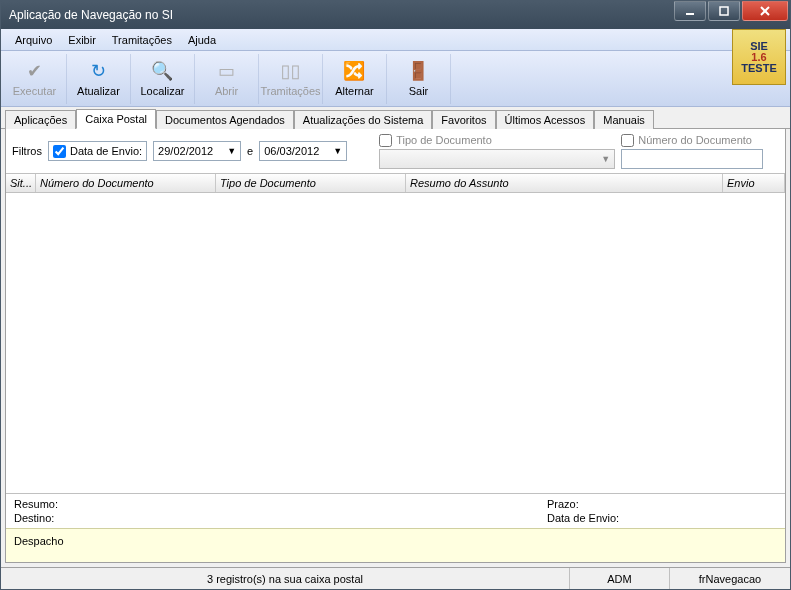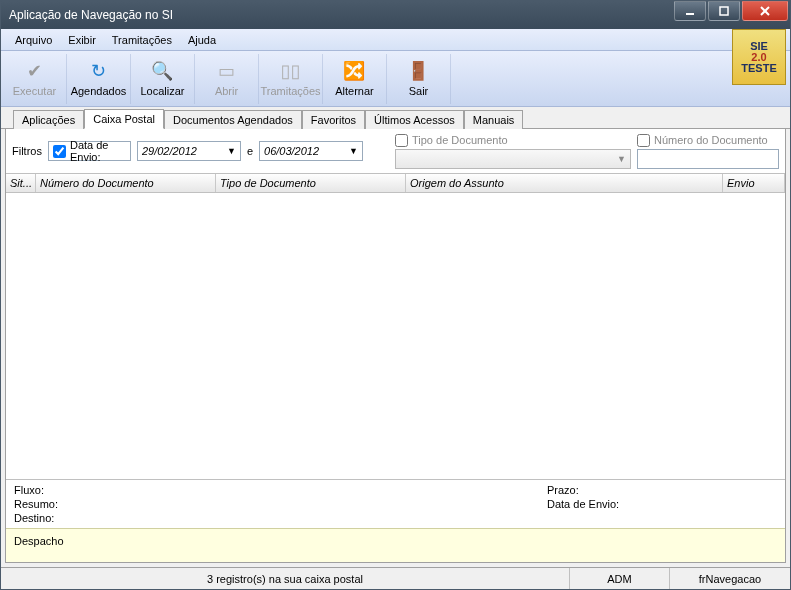--- a/index.html
+++ b/index.html
@@ -17,28 +17,28 @@
 .menubar { height: 22px; background: linear-gradient(to bottom,#e8eefc,#d6e2f6); display: flex; align-items: center; padding: 0 6px; border-bottom: 1px solid #a8b8d8; position: relative; }
 .menubar .mitem { padding: 2px 8px; cursor: default; }
 .logo { position: absolute; right: 4px; top: 0; width: 54px; height: 56px; background: linear-gradient(to bottom,#f0e080,#e8c040); border: 1px solid #b09020; display: flex; flex-direction: column; align-items: center; justify-content: center; font-weight: bold; z-index: 5; font-size: 13px; color: #203060; line-height: 1; }
 
 .toolbar { height: 56px; background: linear-gradient(to bottom,#e8eefc,#c8d6f0); display: flex; align-items: center; padding: 0 2px; border-bottom: 1px solid #a8b8d8; }
 .tbtn { width: 64px; height: 50px; display: flex; flex-direction: column; align-items: center; justify-content: center; border-right: 1px solid rgba(168,184,216,0.5); gap: 3px; }
 .tbtn.disabled { color: #9a9a9a; }
 .tbtn .ticon { width: 22px; height: 22px; display: flex; align-items: center; justify-content: center; font-size: 18px; }
 .tbtn .tlabel { font-size: 11px; }
 
-.tabstrip { height: 22px; display: flex; align-items: flex-end; padding: 0 12px; background: #f0f0f0; border-bottom: 1px solid #a0a0a0; }
+.tabstrip { height: 22px; display: flex; align-items: flex-end; padding: 0 4px; background: #f0f0f0; border-bottom: 1px solid #a0a0a0; }
 .tab { padding: 3px 8px; border: 1px solid #a0a0a0; border-bottom: none; background: #f0f0f0; margin-right: 0; position: relative; top: 1px; }
 .tab.active { background: #fff; border-bottom: 1px solid #fff; z-index: 2; }
 
 .content { flex: 1; background: #fff; display: flex; flex-direction: column; border: 1px solid #a0a0a0; border-top: none; margin: 0 4px 4px 4px; }
 
 .filterbar { height: 44px; display: flex; align-items: center; padding: 0 6px; gap: 6px; }
-.datebox { border: 1px solid #9ab; background: #fff; padding: 2px 4px; display: inline-flex; align-items: center; gap: 30px; height: 20px; font-style: italic; }
+.datebox { border: 1px solid #9ab; background: #fff; padding: 2px 4px; display: inline-flex; align-items: center; gap: 14px; height: 20px; }
 .datebox .arrow { font-size: 9px; }
 .fgroup { display: flex; flex-direction: column; gap: 2px; }
 .fgroup .flabel { color: #8a8a8a; display: flex; align-items: center; gap: 4px; }
 .fgroup .flabel input[type=checkbox] { accent-color: #888; }
 .combo { border: 1px solid #b8b8b8; background: linear-gradient(to bottom,#f8f8f8,#e8e8e8); height: 20px; width: 236px; display: flex; align-items: center; justify-content: flex-end; padding: 0 4px; color: #888; }
 .txtin { border: 1px solid #9ab; background: #fff; height: 20px; width: 142px; }
 .chk { width: 13px; height: 13px; }
 
 .gridhead { height: 20px; background: linear-gradient(to bottom,#fefefe,#e6e6e6); border-top: 1px solid #c0c0c0; border-bottom: 1px solid #c0c0c0; display: flex; }
 .gh { border-right: 1px solid #c8c8c8; padding: 2px 4px; display: flex; align-items: center; font-style: italic; }
@@ -81,33 +81,33 @@
     </div>
   </div>
 
   <div class="menubar">
     <span class="mitem">Arquivo</span>
     <span class="mitem">Exibir</span>
     <span class="mitem">Tramitações</span>
     <span class="mitem">Ajuda</span>
     <div class="logo">
       <span>SIE</span>
-      <span style="color:#b03020">2.0</span>
+      <span style="color:#b03020">1.6</span>
       <span>TESTE</span>
     </div>
   </div>
 
   <div class="toolbar">
     <div class="tbtn disabled">
       <span class="ticon" style="color:#9a9a9a">✔</span>
       <span class="tlabel">Executar</span>
     </div>
     <div class="tbtn">
       <span class="ticon" style="color:#2080d0">↻</span>
-      <span class="tlabel">Agendados</span>
+      <span class="tlabel">Atualizar</span>
     </div>
     <div class="tbtn">
       <span class="ticon">🔍</span>
       <span class="tlabel">Localizar</span>
     </div>
     <div class="tbtn disabled">
       <span class="ticon" style="color:#b0b0b0">▭</span>
       <span class="tlabel">Abrir</span>
     </div>
     <div class="tbtn disabled">
@@ -121,20 +121,21 @@
     <div class="tbtn">
       <span class="ticon">🚪</span>
       <span class="tlabel">Sair</span>
     </div>
   </div>
 
   <div class="tabstrip">
     <div class="tab">Aplicações</div>
     <div class="tab active">Caixa Postal</div>
     <div class="tab">Documentos Agendados</div>
+    <div class="tab">Atualizações do Sistema</div>
     <div class="tab">Favoritos</div>
     <div class="tab">Últimos Acessos</div>
     <div class="tab">Manuais</div>
   </div>
 
   <div class="content">
 
     <div class="filterbar">
       <span>Filtros</span>
       <label style="display:flex;align-items:center;gap:4px;border:1px solid #9ab;padding:2px 4px;height:20px">
@@ -166,28 +167,27 @@
           <span>Número do Documento</span>
         </label>
         <input class="txtin" style="">
       </div>
     </div>
 
     <div class="gridhead">
       <div class="gh" style="width:30px">Sit...</div>
       <div class="gh" style="width:180px">Número do Documento</div>
       <div class="gh" style="width:190px">Tipo de Documento</div>
-      <div class="gh" style="flex:1">Origem do Assunto</div>
+      <div class="gh" style="flex:1">Resumo do Assunto</div>
       <div class="gh" style="width:62px">Envio</div>
     </div>
     <div class="gridbody"></div>
 
     <div class="detail">
       <div class="dcol left">
-        <span>Fluxo:</span>
         <span>Resumo:</span>
         <span>Destino:</span>
       </div>
       <div class="dcol right">
         <span>Prazo:</span>
         <span>Data de Envio:</span>
       </div>
     </div>
     <div class="despacho">
       <span>Despacho</span>

